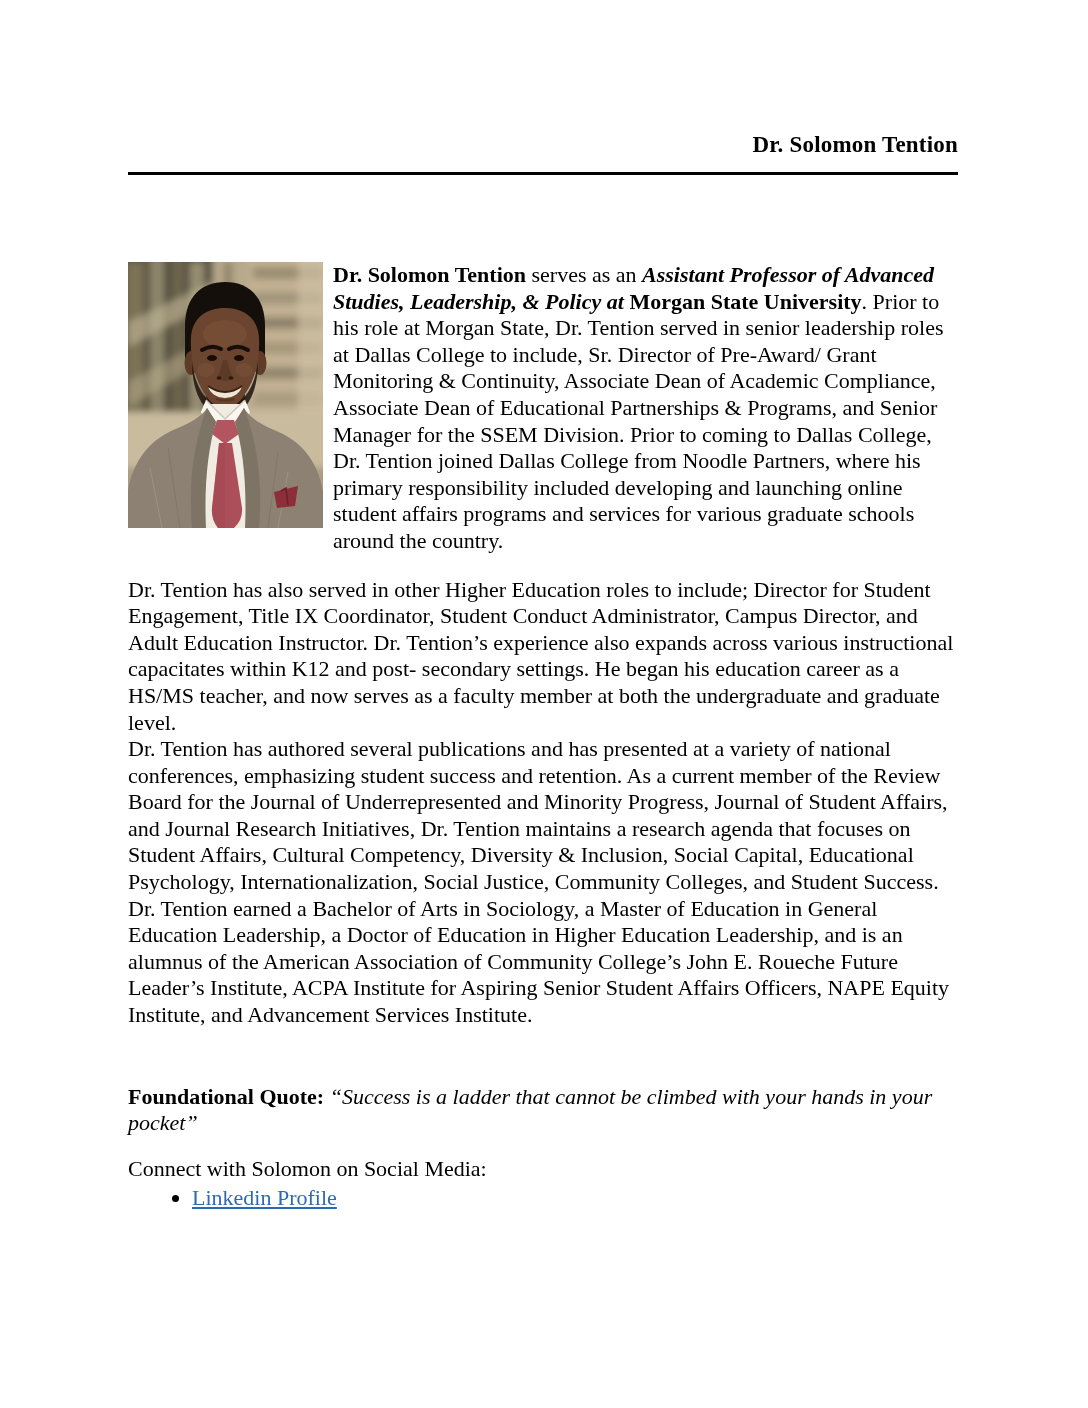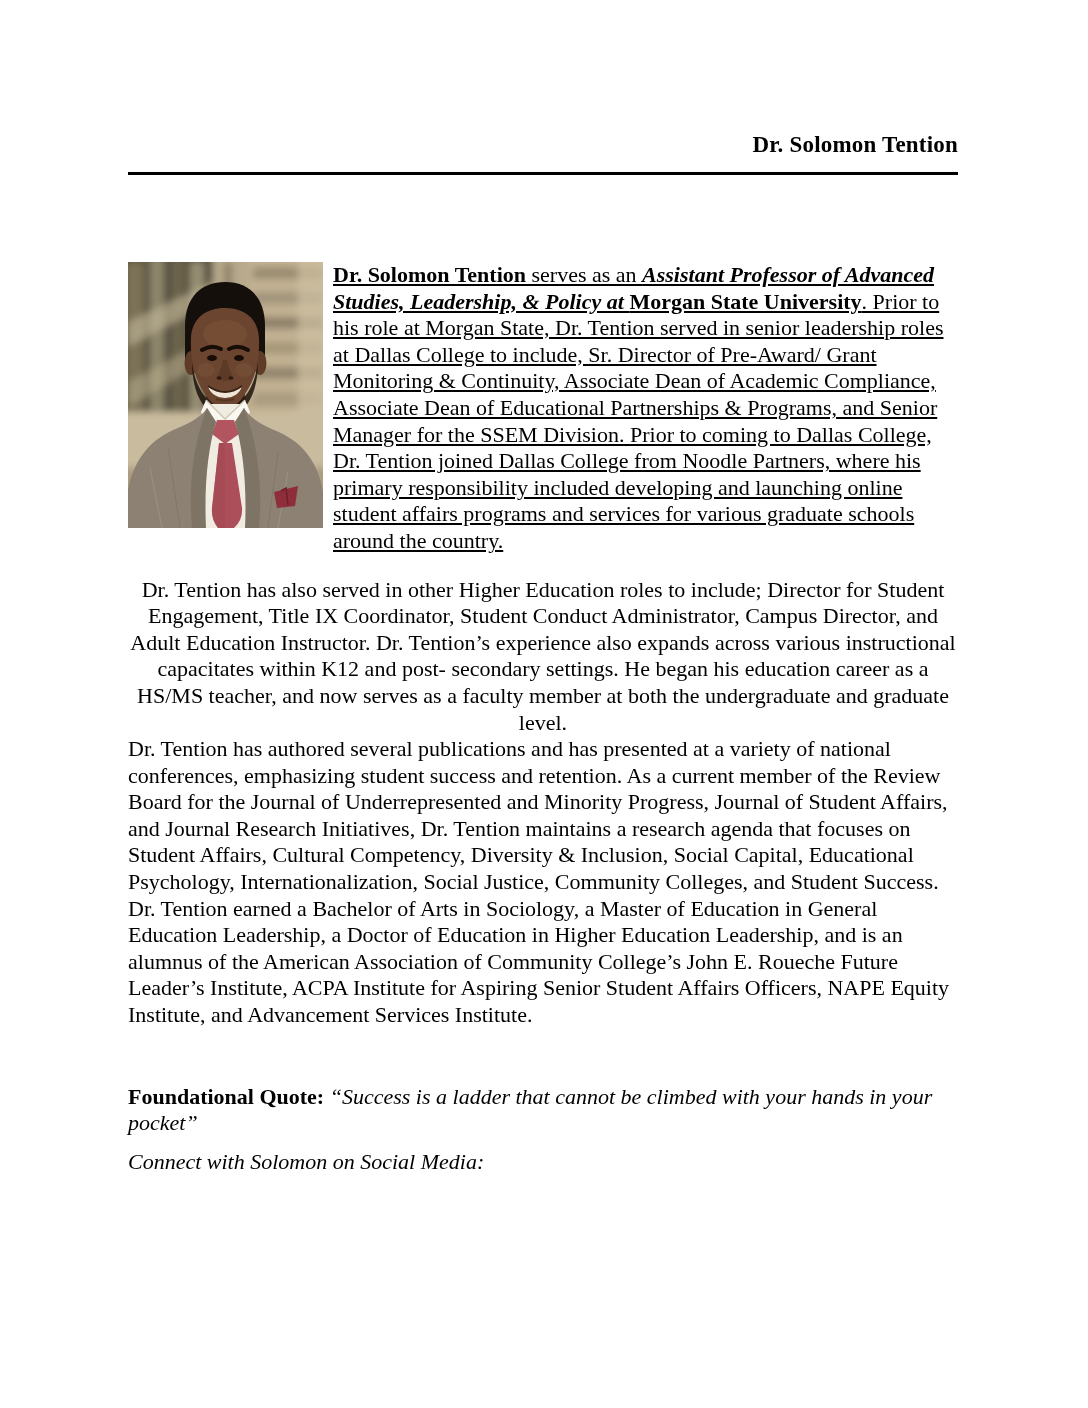--- a/index.html
+++ b/index.html
@@ -22,26 +22,26 @@
   .header-rule { height: 3px; background: #000000; margin-top: 14px; }
   .bio-row { display: flex; align-items: flex-start; margin-top: 87px; }
   .photo-frame { width: 195px; height: 266px; flex: none; margin-right: 10px; overflow: hidden; }
   .photo-frame svg { display: block; }
   .body-text {
     font-size: 22px;
     line-height: 26.6px;
     margin: 0;
     text-align: left;
   }
-  .bio-text { flex: 1; text-decoration: underline; }
-  .para-2 { margin-top: 22px; text-align: center; }
+  .bio-text { flex: 1; }
+  .para-2 { margin-top: 22px; }
   .para-3 { }
   .quote-para { margin-top: 55px; }
   .quote-text { font-style: italic; }
-  .connect-para { margin-top: 12px; font-style: italic; }
+  .connect-para { margin-top: 19px; }
   .social-list { margin: 2px 0 0 0; padding-left: 64px; }
   .social-list li { font-size: 22px; line-height: 28px; }
   .link {
     color: #2A6BB5;
     text-decoration: underline;
     cursor: pointer;
   }
   strong.seg { font-weight: bold; }
   em.seg { font-style: italic; }
 </style>
@@ -145,14 +145,17 @@
   </section>
 
   <p class="body-text para-2">Dr. Tention has also served in other Higher Education roles to include; Director for Student Engagement, Title IX Coordinator, Student Conduct Administrator, Campus Director, and Adult Education Instructor. Dr. Tention’s experience also expands across various instructional capacitates within K12 and post- secondary settings. He began his education career as a HS/MS teacher, and now serves as a faculty member at both the undergraduate and graduate level.</p>
 
   <p class="body-text para-3">Dr. Tention has authored several publications and has presented at a variety of national conferences, emphasizing student success and retention. As a current member of the Review Board for the Journal of Underrepresented and Minority Progress, Journal of Student Affairs, and Journal Research Initiatives, Dr. Tention maintains a research agenda that focuses on Student Affairs, Cultural Competency, Diversity &amp; Inclusion, Social Capital, Educational Psychology, Internationalization, Social Justice, Community Colleges, and Student Success. Dr. Tention earned a Bachelor of Arts in Sociology, a Master of Education in General Education Leadership, a Doctor of Education in Higher Education Leadership, and is an alumnus of the American Association of Community College’s John E. Roueche Future Leader’s Institute, ACPA Institute for Aspiring Senior Student Affairs Officers, NAPE Equity Institute, and Advancement Services Institute.</p>
 
   <p class="body-text quote-para"><strong class="seg">Foundational Quote:</strong><em class="seg quote-text"> “Success is a ladder that cannot be climbed with your hands in your pocket”</em></p>
 
   <p class="body-text connect-para">Connect with Solomon on Social Media:</p>
 
+  <ul class="social-list">
+    <li><a class="link">Linkedin Profile</a></li>
+  </ul>
 
 </div>
 
 </body></html>

